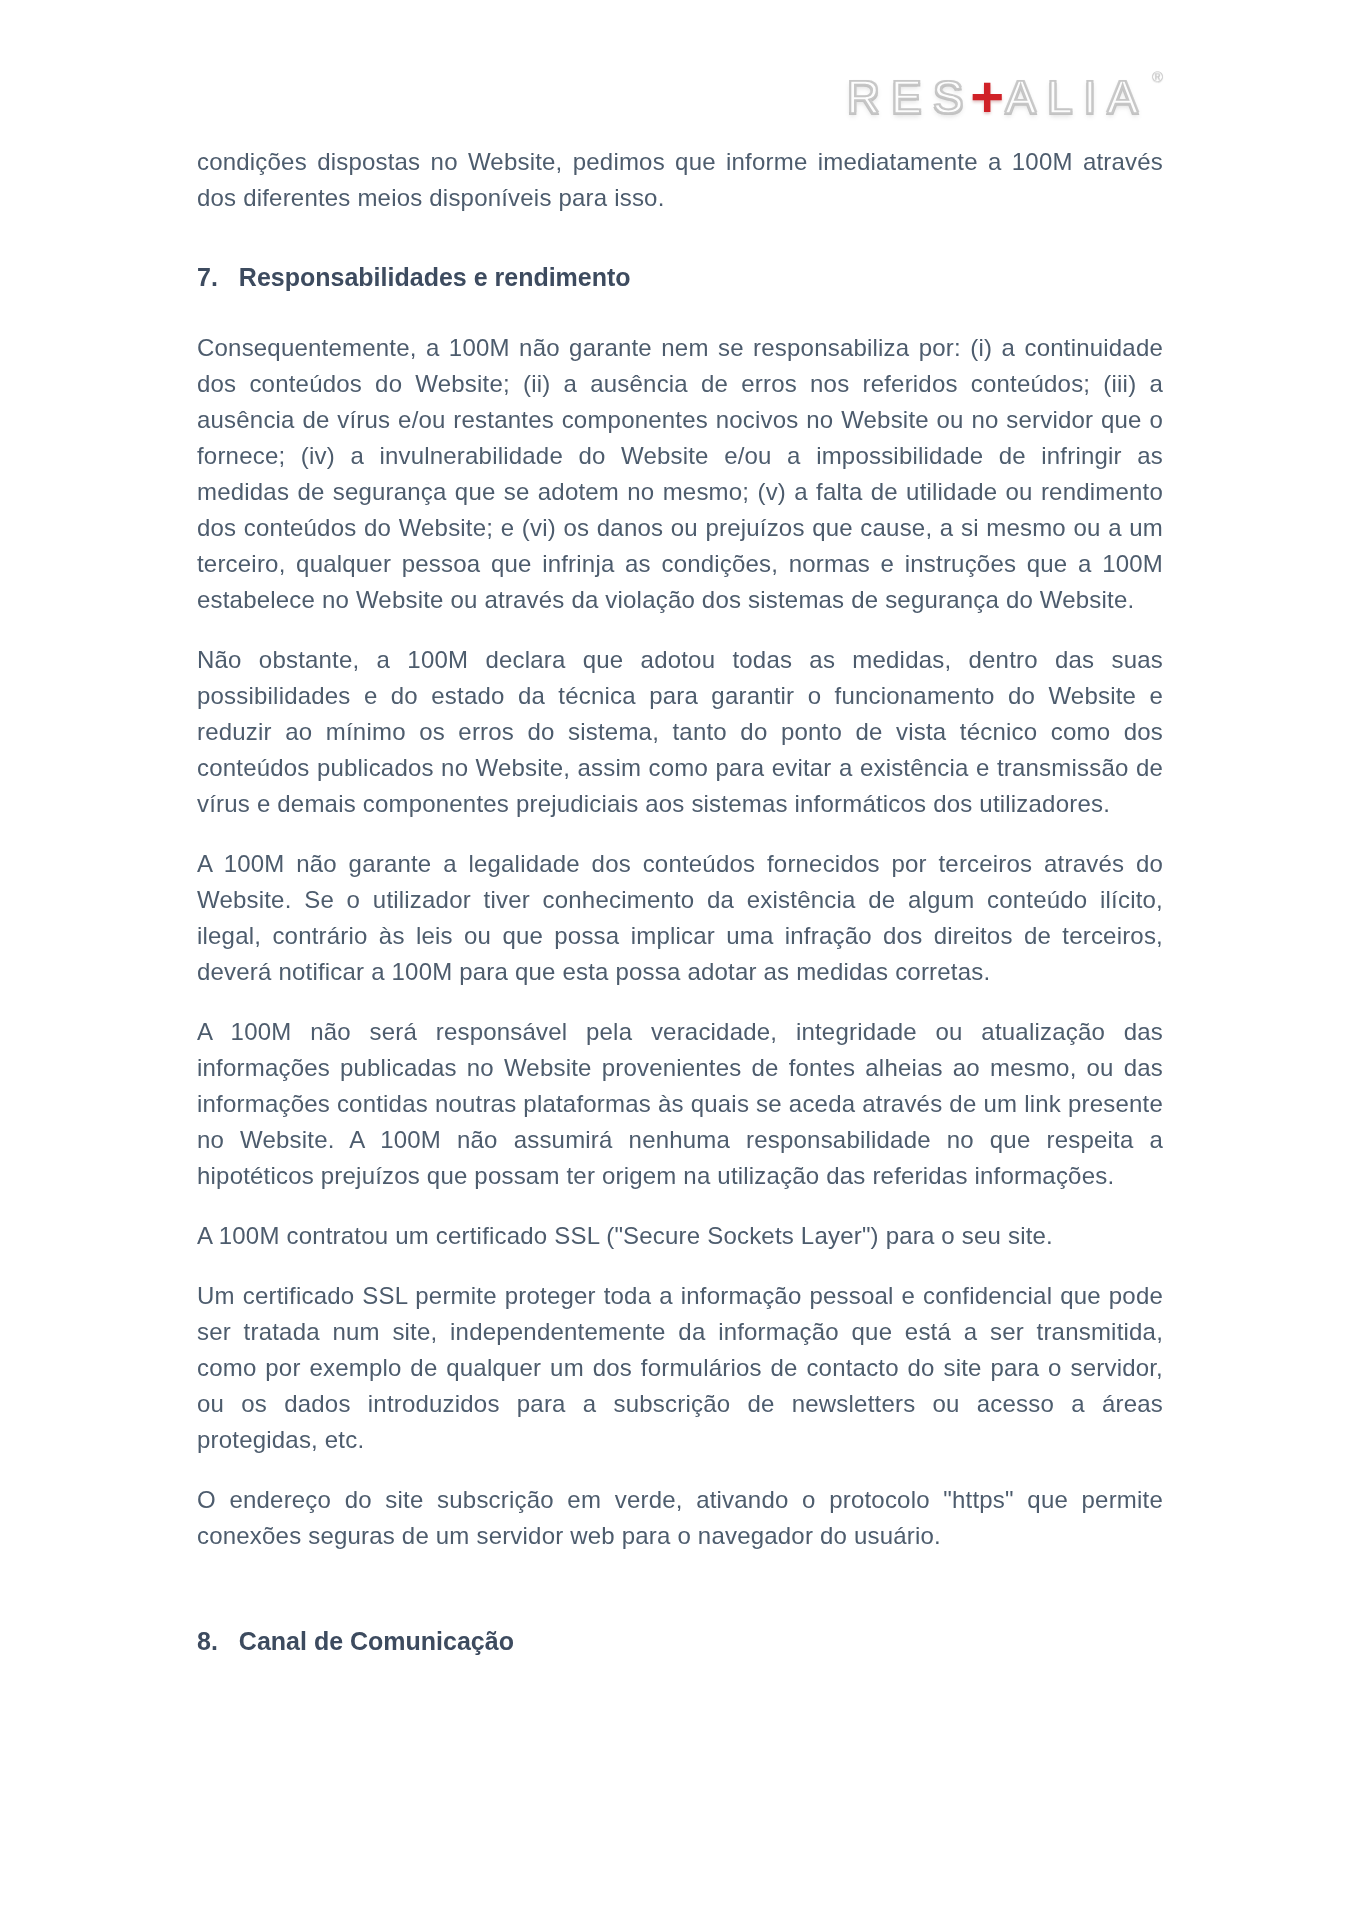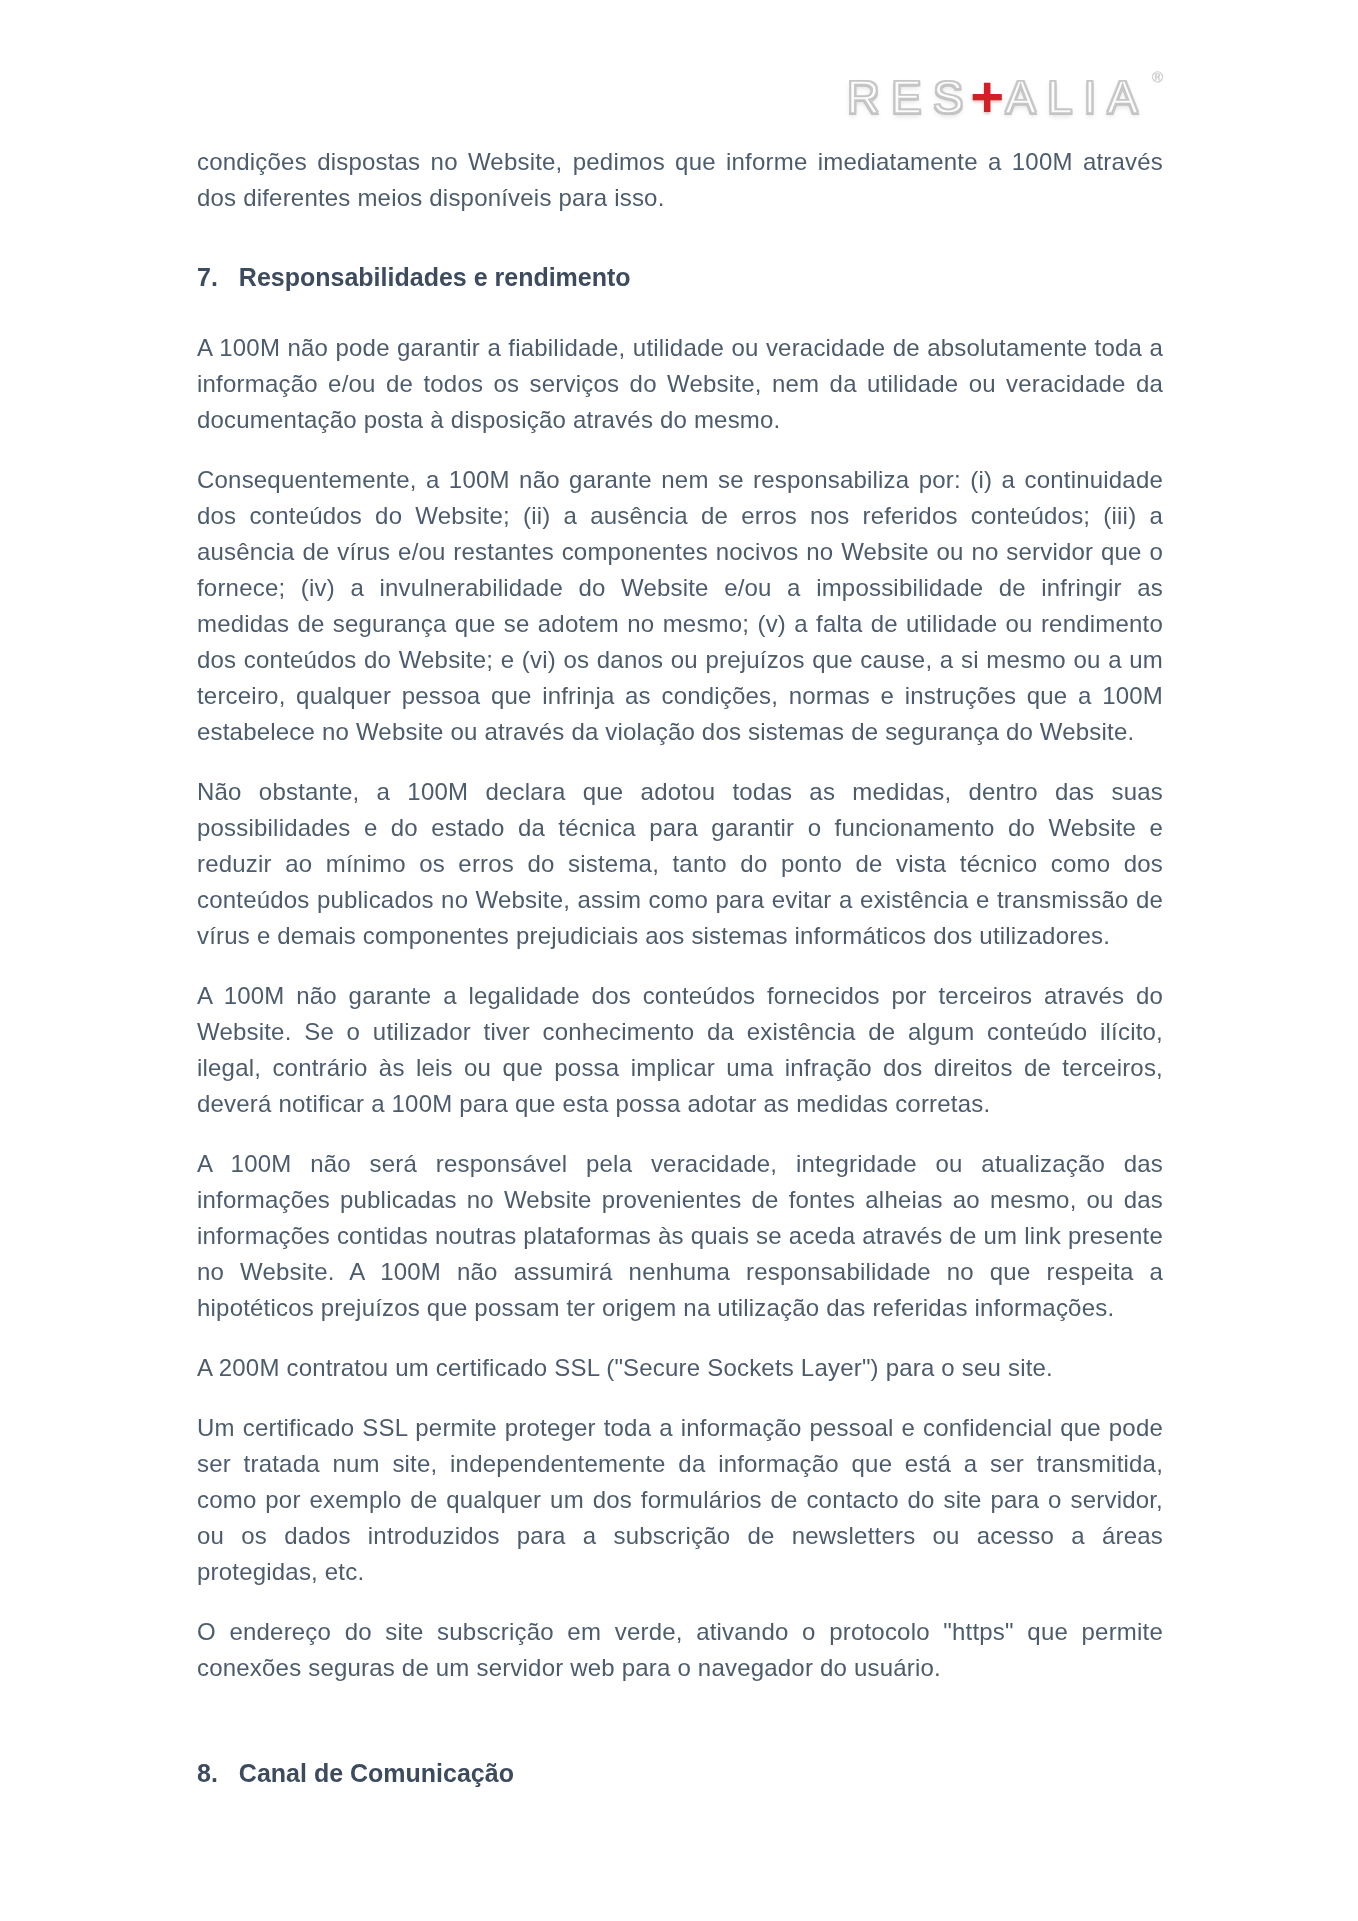--- a/index.html
+++ b/index.html
@@ -111,26 +111,25 @@
 
   <div class="doc-body">
 
     <p class="para intro">condições dispostas no Website, pedimos que informe imediatamente a 100M através dos diferentes meios disponíveis para isso.</p>
 
     <div class="section-heading">
       <span class="h-num">7.</span>
       <span class="h-title">Responsabilidades e rendimento</span>
     </div>
 
-    <p class="para">A 100M não pode garantir a fiabilidade, utilidade ou veracidade de absolutamente toda a informação e/ou de todos os serviços do Website, nem da utilidade ou veracidade da documentação posta à disposição através do mesmo.</p>
     <p class="para">Consequentemente, a 100M não garante nem se responsabiliza por: (i) a continuidade dos conteúdos do Website; (ii) a ausência de erros nos referidos conteúdos; (iii) a ausência de vírus e/ou restantes componentes nocivos no Website ou no servidor que o fornece; (iv) a invulnerabilidade do Website e/ou a impossibilidade de infringir as medidas de segurança que se adotem no mesmo; (v) a falta de utilidade ou rendimento dos conteúdos do Website; e (vi) os danos ou prejuízos que cause, a si mesmo ou a um terceiro, qualquer pessoa que infrinja as condições, normas e instruções que a 100M estabelece no Website ou através da violação dos sistemas de segurança do Website.</p>
     <p class="para">Não obstante, a 100M declara que adotou todas as medidas, dentro das suas possibilidades e do estado da técnica para garantir o funcionamento do Website e reduzir ao mínimo os erros do sistema, tanto do ponto de vista técnico como dos conteúdos publicados no Website, assim como para evitar a existência e transmissão de vírus e demais componentes prejudiciais aos sistemas informáticos dos utilizadores.</p>
     <p class="para">A 100M não garante a legalidade dos conteúdos fornecidos por terceiros através do Website. Se o utilizador tiver conhecimento da existência de algum conteúdo ilícito, ilegal, contrário às leis ou que possa implicar uma infração dos direitos de terceiros, deverá notificar a 100M para que esta possa adotar as medidas corretas.</p>
     <p class="para">A 100M não será responsável pela veracidade, integridade ou atualização das informações publicadas no Website provenientes de fontes alheias ao mesmo, ou das informações contidas noutras plataformas às quais se aceda através de um link presente no Website. A 100M não assumirá nenhuma responsabilidade no que respeita a hipotéticos prejuízos que possam ter origem na utilização das referidas informações.</p>
-    <p class="para">A 200M contratou um certificado SSL ("Secure Sockets Layer") para o seu site.</p>
+    <p class="para">A 100M contratou um certificado SSL ("Secure Sockets Layer") para o seu site.</p>
     <p class="para">Um certificado SSL permite proteger toda a informação pessoal e confidencial que pode ser tratada num site, independentemente da informação que está a ser transmitida, como por exemplo de qualquer um dos formulários de contacto do site para o servidor, ou os dados introduzidos para a subscrição de newsletters ou acesso a áreas protegidas, etc.</p>
     <p class="para">O endereço do site subscrição em verde, ativando o protocolo "https" que permite conexões seguras de um servidor web para o navegador do usuário.</p>
 
     <div class="section-heading last">
       <span class="h-num">8.</span>
       <span class="h-title">Canal de Comunicação</span>
     </div>
 
   </div>
 </div>

